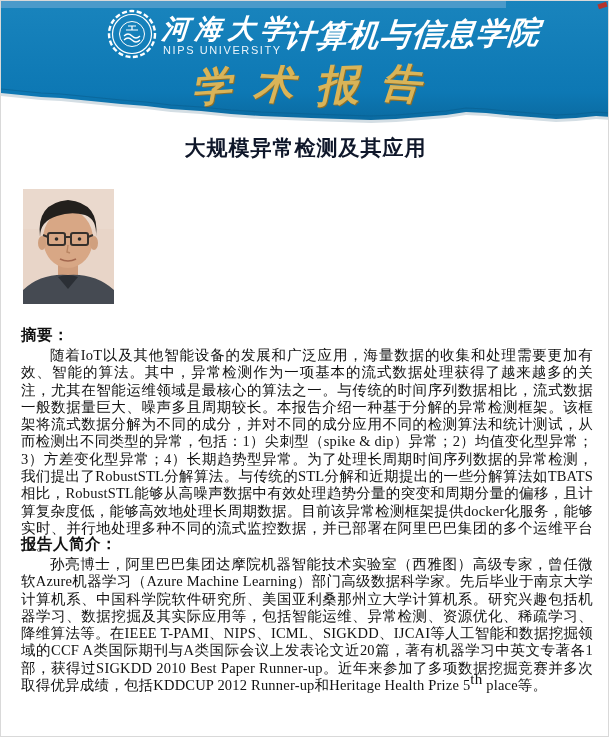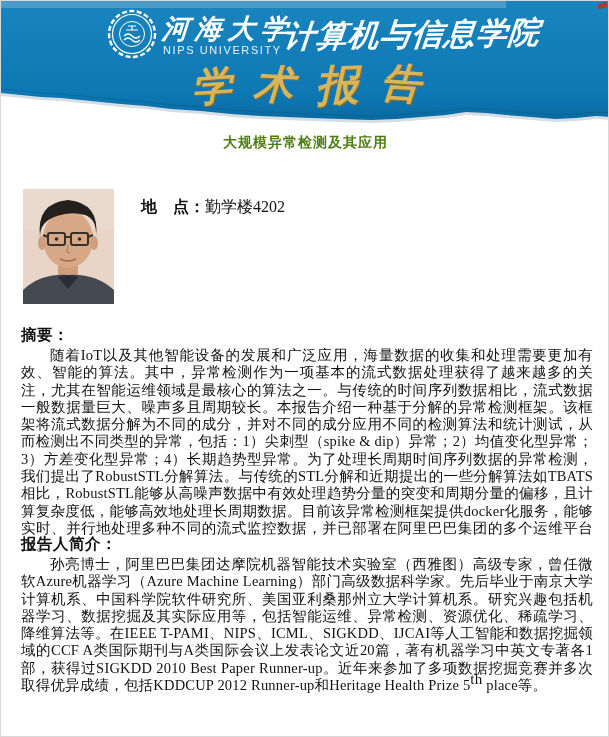--- a/index.html
+++ b/index.html
@@ -57,21 +57,21 @@
   .event span:nth-child(4){transform:rotate(4deg) translateY(-3px);}
   .corner-mark{
     position:absolute;right:3px;top:2px;width:9px;height:5px;
     background:#b5342c;transform:rotate(-18deg);
   }
   
   .talk-title{
     position:absolute;left:0;top:133px;width:609px;
     text-align:center;
     font-family:"Liberation Sans","DejaVu Sans",sans-serif;
-    font-weight:bold;font-size:14px;letter-spacing:1px;color:#4d7c0f;
+    font-weight:bold;font-size:21px;letter-spacing:1px;color:#0f172a;
   }
   
   .photo{position:absolute;left:22px;top:188px;width:91px;height:115px;overflow:hidden;}
   .info{
     position:absolute;left:140px;top:195px;width:455px;
     font-size:16px;line-height:22px;
   }
   .info .lbl{font-weight:bold;}
   .info p{margin:0 0 1px 0;}
   
@@ -165,23 +165,20 @@
 
       <path d="M45,56 L44,63 L47,64" fill="none" stroke="#b98563" stroke-width="1.4"></path>
       <path d="M37,70 Q45,74 53,70" fill="none" stroke="#a3674e" stroke-width="1.6"></path>
 
       <path d="M0,115 L0,101 Q18,84 45,86 Q72,84 91,101 L91,115 Z" fill="#454a52"></path>
       <path d="M35,88 L45,100 L55,88 Q45,84 35,88 Z" fill="#2b2f35"></path>
     </svg>
   </div>
 
   <div class="info">
-    <p>
-      <span class="lbl">地　点：</span><span>勤学楼4202</span>
-    </p>
   </div>
 
   <div class="sec-head abstract-head">摘要：</div>
   <p class="body-text abstract-text">随着IoT以及其他智能设备的发展和广泛应用，海量数据的收集和处理需要更加有效、智能的算法。其中，异常检测作为一项基本的流式数据处理获得了越来越多的关注，尤其在智能运维领域是最核心的算法之一。与传统的时间序列数据相比，流式数据一般数据量巨大、噪声多且周期较长。本报告介绍一种基于分解的异常检测框架。该框架将流式数据分解为不同的成分，并对不同的成分应用不同的检测算法和统计测试，从而检测出不同类型的异常，包括：1）尖刺型（spike &amp; dip）异常；2）均值变化型异常；3）方差变化型异常；4）长期趋势型异常。为了处理长周期时间序列数据的异常检测，我们提出了RobustSTL分解算法。与传统的STL分解和近期提出的一些分解算法如TBATS相比，RobustSTL能够从高噪声数据中有效处理趋势分量的突变和周期分量的偏移，且计算复杂度低，能够高效地处理长周期数据。目前该异常检测框架提供docker化服务，能够实时、并行地处理多种不同的流式监控数据，并已部署在阿里巴巴集团的多个运维平台上。</p>
 
   <div class="sec-head bio-head">报告人简介：</div>
   <p class="body-text bio-text"><span>孙亮博士，阿里巴巴集团达摩院机器智能技术实验室（西雅图）高级专家，曾任微软Azure机器学习（Azure Machine Learning）部门高级数据科学家。先后毕业于南京大学计算机系、中国科学院软件研究所、美国亚利桑那州立大学计算机系。研究兴趣包括机器学习、数据挖掘及其实际应用等，包括智能运维、异常检测、资源优化、稀疏学习、降维算法等。在IEEE T-PAMI、NIPS、ICML、SIGKDD、IJCAI等人工智能和数据挖掘领域的CCF A类国际期刊与A类国际会议上发表论文近20篇，著有机器学习中英文专著各1部，获得过SIGKDD 2010 Best Paper Runner-up。近年来参加了多项数据挖掘竞赛并多次取得优异成绩，包括KDDCUP 2012 Runner-up和Heritage Health Prize 5</span><sup>th</sup><span> place等。</span></p>
 
 </div>
 

